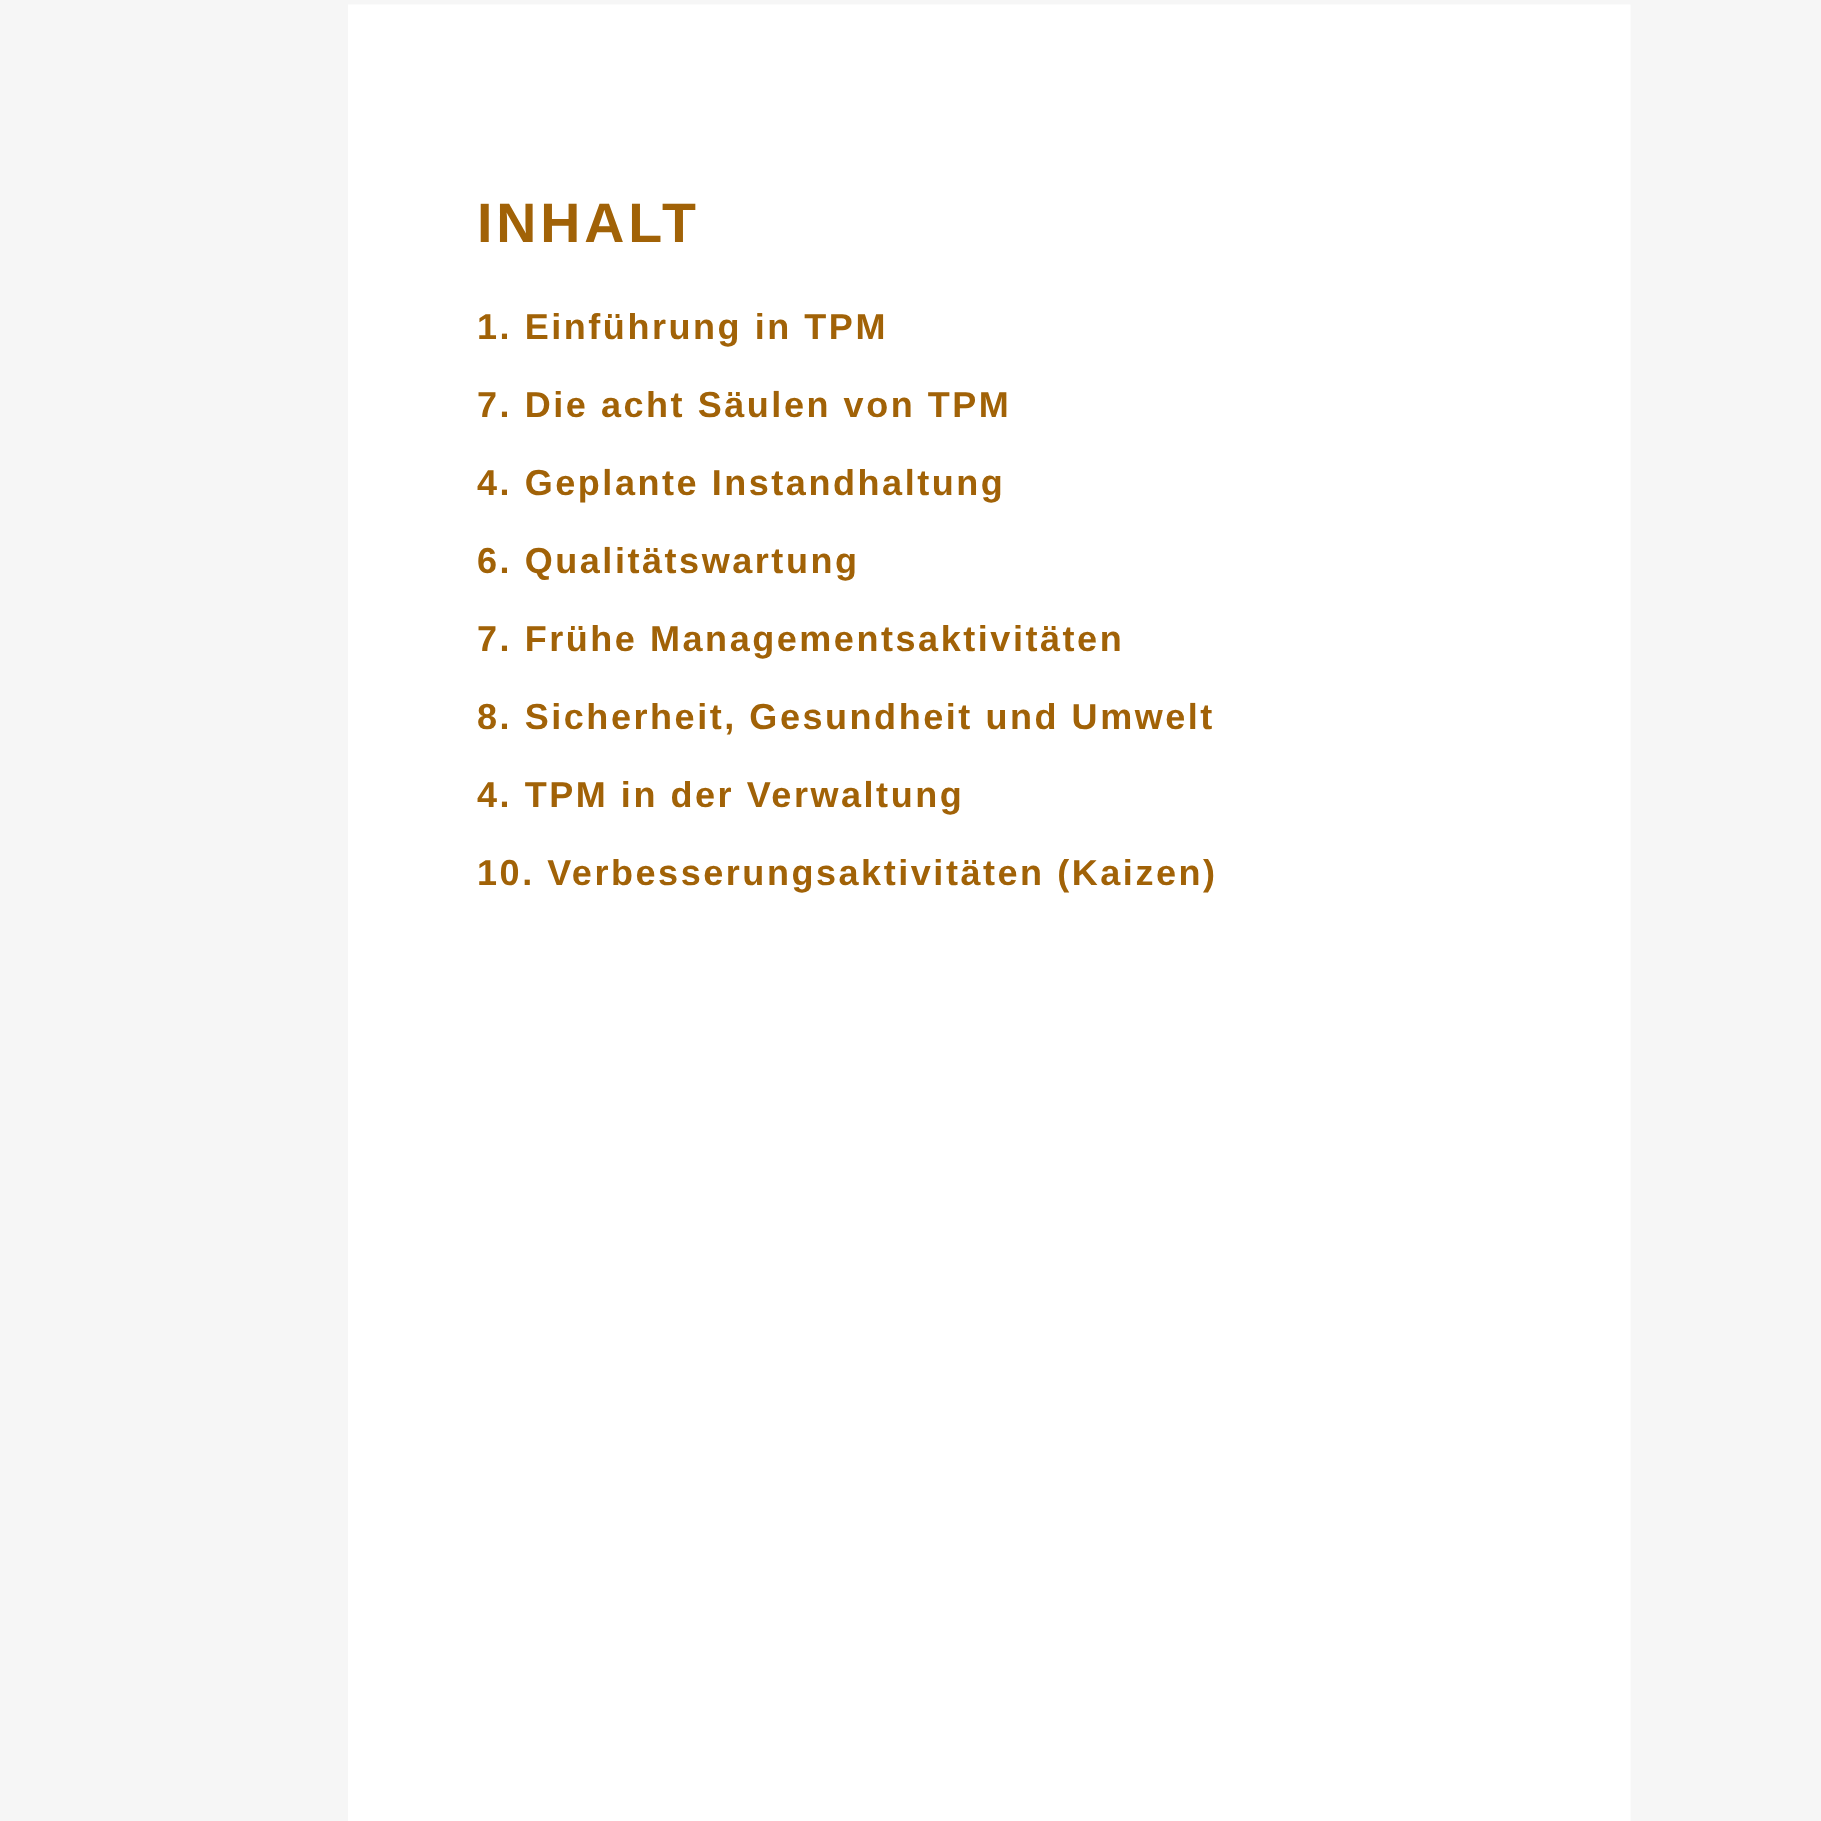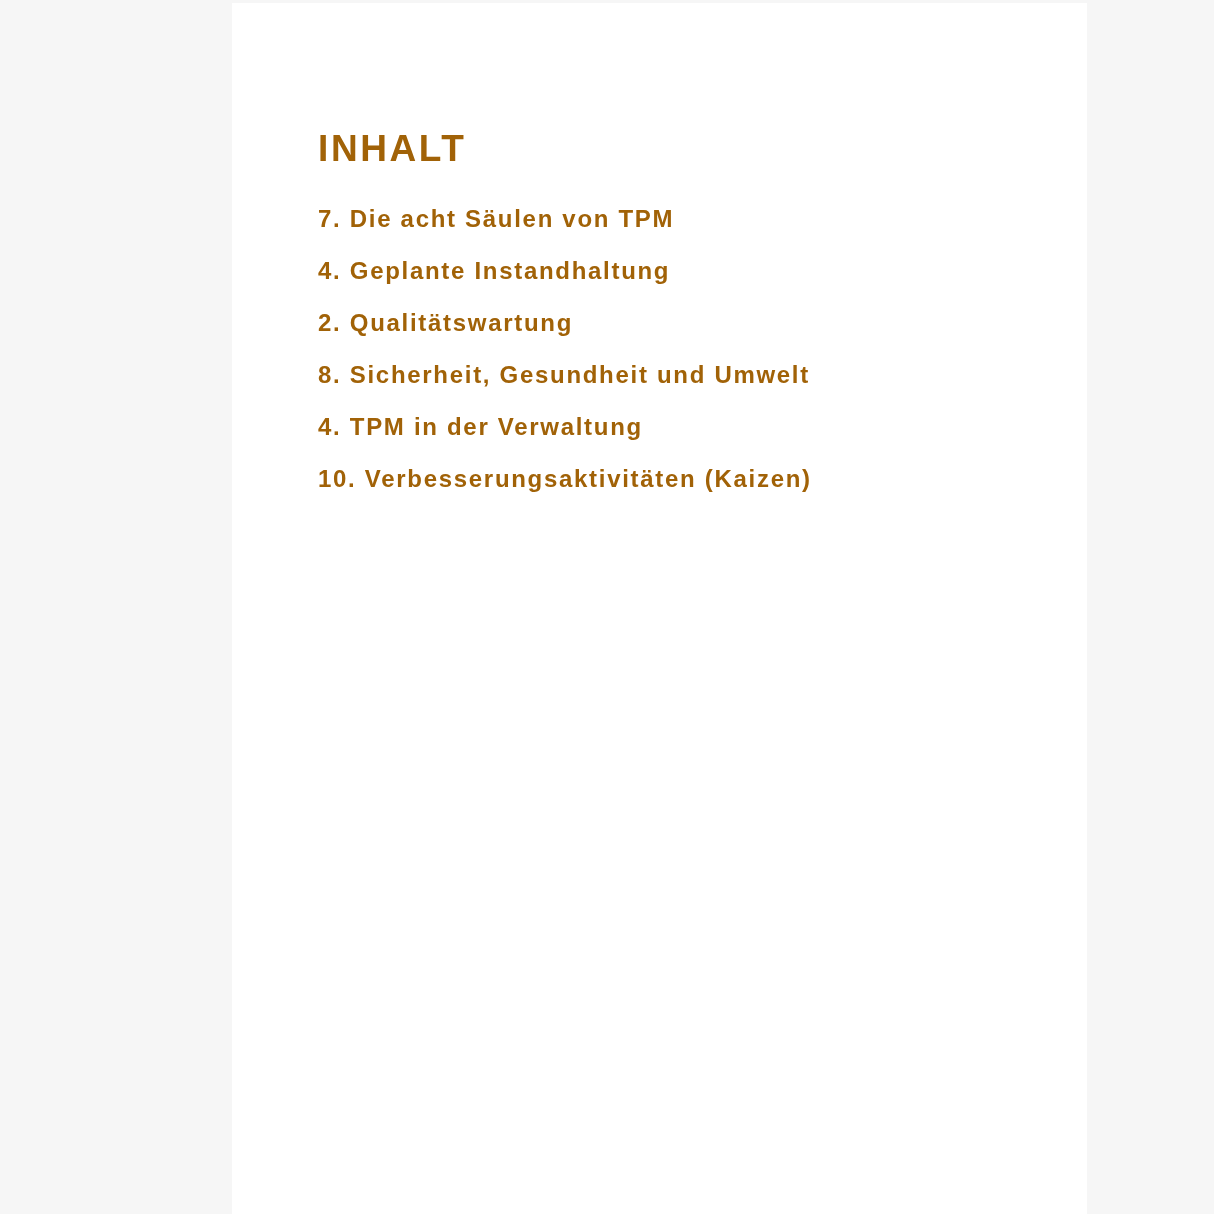--- a/index.html
+++ b/index.html
@@ -46,21 +46,23 @@
       height: 52px;
     }
   </style>
 </head>
 <body>
 
 <div class="page">
   <div class="content">
     <h1 class="title">INHALT</h1>
     <ul class="toc">
+      <li>1. Einführung in TPM</li>
       <li>7. Die acht Säulen von TPM</li>
       <li>4. Geplante Instandhaltung</li>
-      <li>2. Qualitätswartung</li>
+      <li>6. Qualitätswartung</li>
+      <li>7. Frühe Managementsaktivitäten</li>
       <li>8. Sicherheit, Gesundheit und Umwelt</li>
       <li>4. TPM in der Verwaltung</li>
       <li>10. Verbesserungsaktivitäten (Kaizen)</li>
     </ul>
   </div>
 </div>
 
 </body></html>

